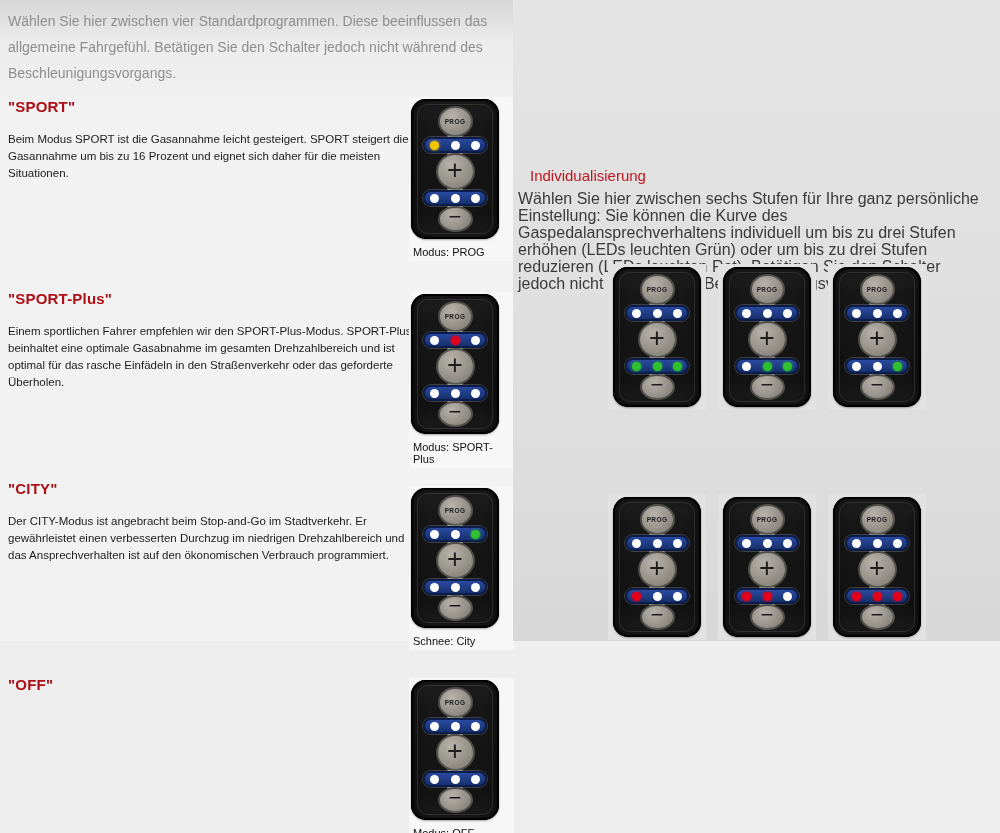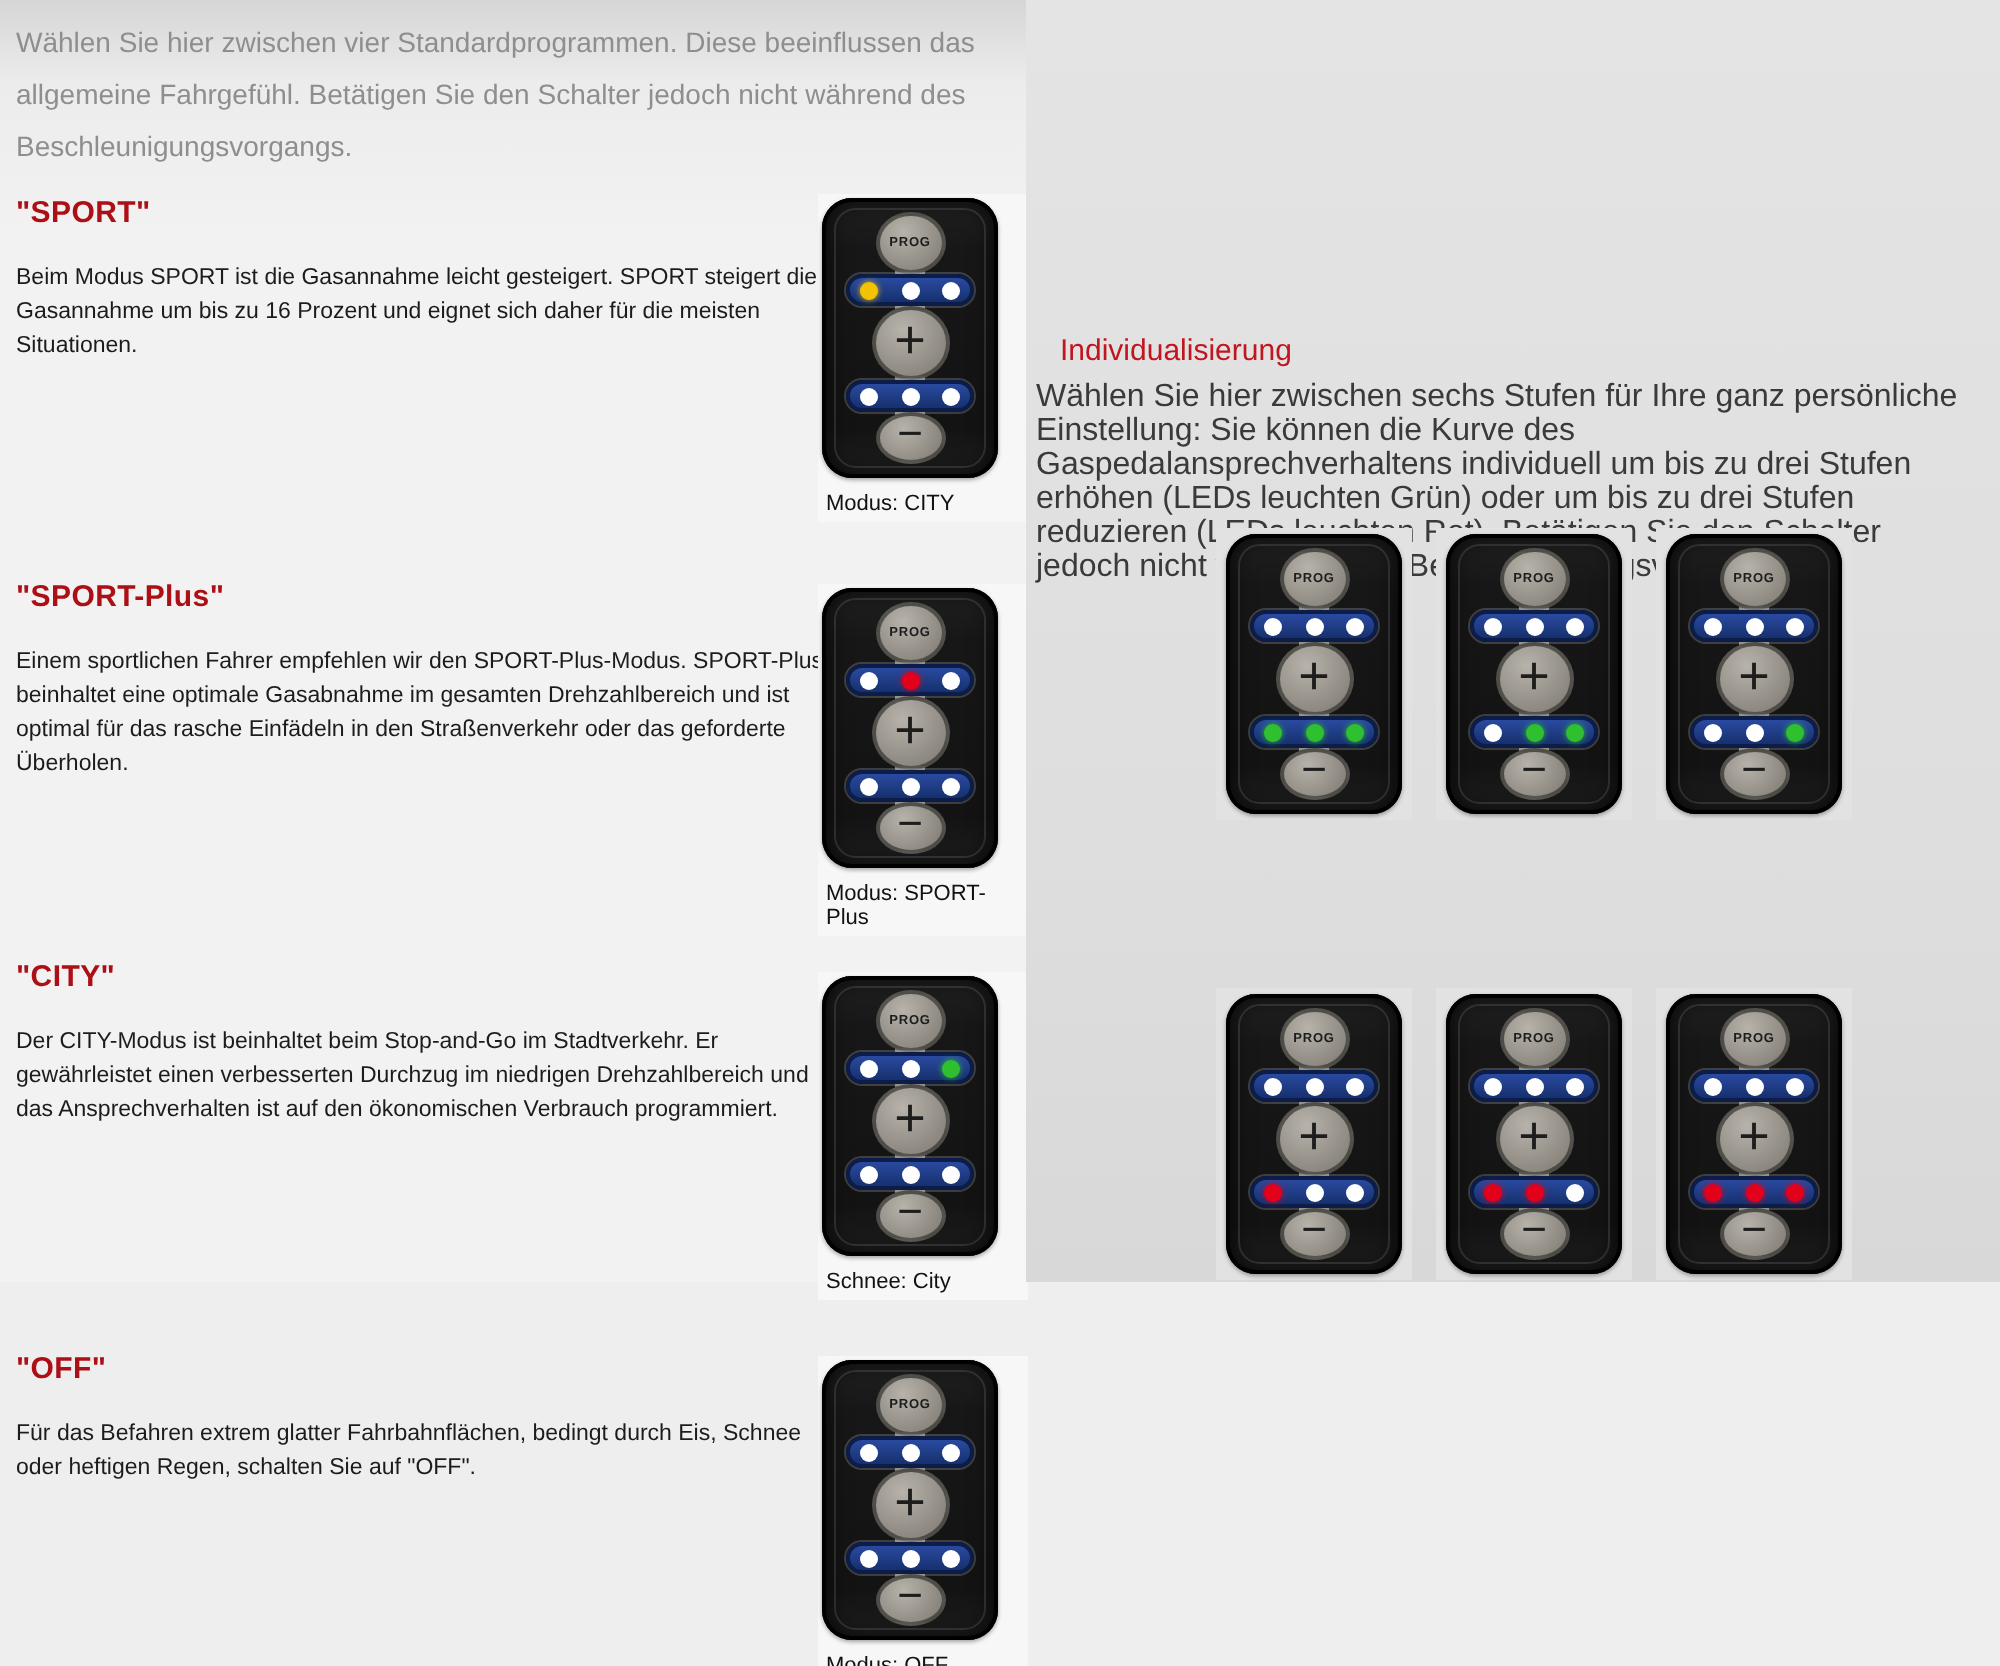--- a/index.html
+++ b/index.html
@@ -94,24 +94,23 @@
 
   <p class="intro">Wählen Sie hier zwischen vier Standardprogrammen. Diese beeinflussen das allgemeine Fahrgefühl. Betätigen Sie den Schalter jedoch nicht während des Beschleunigungsvorgangs.</p>
 
   <h2 class="mode-title" style="top:98px">"SPORT"</h2>
   <p class="mode-desc" style="top:131px">Beim Modus SPORT ist die Gasannahme leicht gesteigert. SPORT steigert die Gasannahme um bis zu 16 Prozent und eignet sich daher für die meisten Situationen.</p>
 
   <h2 class="mode-title" style="top:290px">"SPORT-Plus"</h2>
   <p class="mode-desc" style="top:323px">Einem sportlichen Fahrer empfehlen wir den SPORT-Plus-Modus. SPORT-Plus beinhaltet eine optimale Gasabnahme im gesamten Drehzahlbereich und ist optimal für das rasche Einfädeln in den Straßenverkehr oder das geforderte Überholen.</p>
 
   <h2 class="mode-title" style="top:480px">"CITY"</h2>
-  <p class="mode-desc" style="top:513px">Der CITY-Modus ist beinhaltet beim Stop-and-Go im Stadtverkehr. Er gewährleistet einen verbesserten Durchzug im niedrigen Drehzahlbereich und das Ansprechverhalten ist auf den ökonomischen Verbrauch programmiert.</p>
+  <p class="mode-desc" style="top:513px">Der CITY-Modus ist angebracht beim Stop-and-Go im Stadtverkehr. Er gewährleistet einen verbesserten Durchzug im niedrigen Drehzahlbereich und das Ansprechverhalten ist auf den ökonomischen Verbrauch programmiert.</p>
 
   <h2 class="mode-title" style="top:676px">"OFF"</h2>
-  <p class="mode-desc" style="top:709px">Für das Befahren extrem glatter Fahrbahnflächen, bedingt durch Eis, Schnee oder heftigen Regen, schalten Sie auf "OFF".</p>
 
   <figure class="mode-figure" style="top:97px">
     <div class="device-slot">
   <div class="device">
     <div class="strip"></div>
     <div class="ctrl btn btn-prog">
       <span>PROG</span>
     </div>
     <div class="ctrl led-bar">
             <span class="led" style="background: rgb(242, 195, 0); box-shadow: rgb(242, 195, 0) 0px 0px 3px;"></span>
@@ -124,21 +123,21 @@
     <div class="ctrl led-bar">
             <span class="led" style="background: rgb(255, 255, 255);"></span>
             <span class="led" style="background: rgb(255, 255, 255);"></span>
             <span class="led" style="background: rgb(255, 255, 255);"></span>
           </div>
     <div class="ctrl btn btn-minus">
       <span>−</span>
     </div>
   </div>
 </div>
-    <figcaption class="figure-caption">Modus: CITY</figcaption>
+    <figcaption class="figure-caption">Modus: PROG</figcaption>
   </figure>
 
   <figure class="mode-figure" style="top:292px">
     <div class="device-slot">
   <div class="device">
     <div class="strip"></div>
     <div class="ctrl btn btn-prog">
       <span>PROG</span>
     </div>
     <div class="ctrl led-bar">

